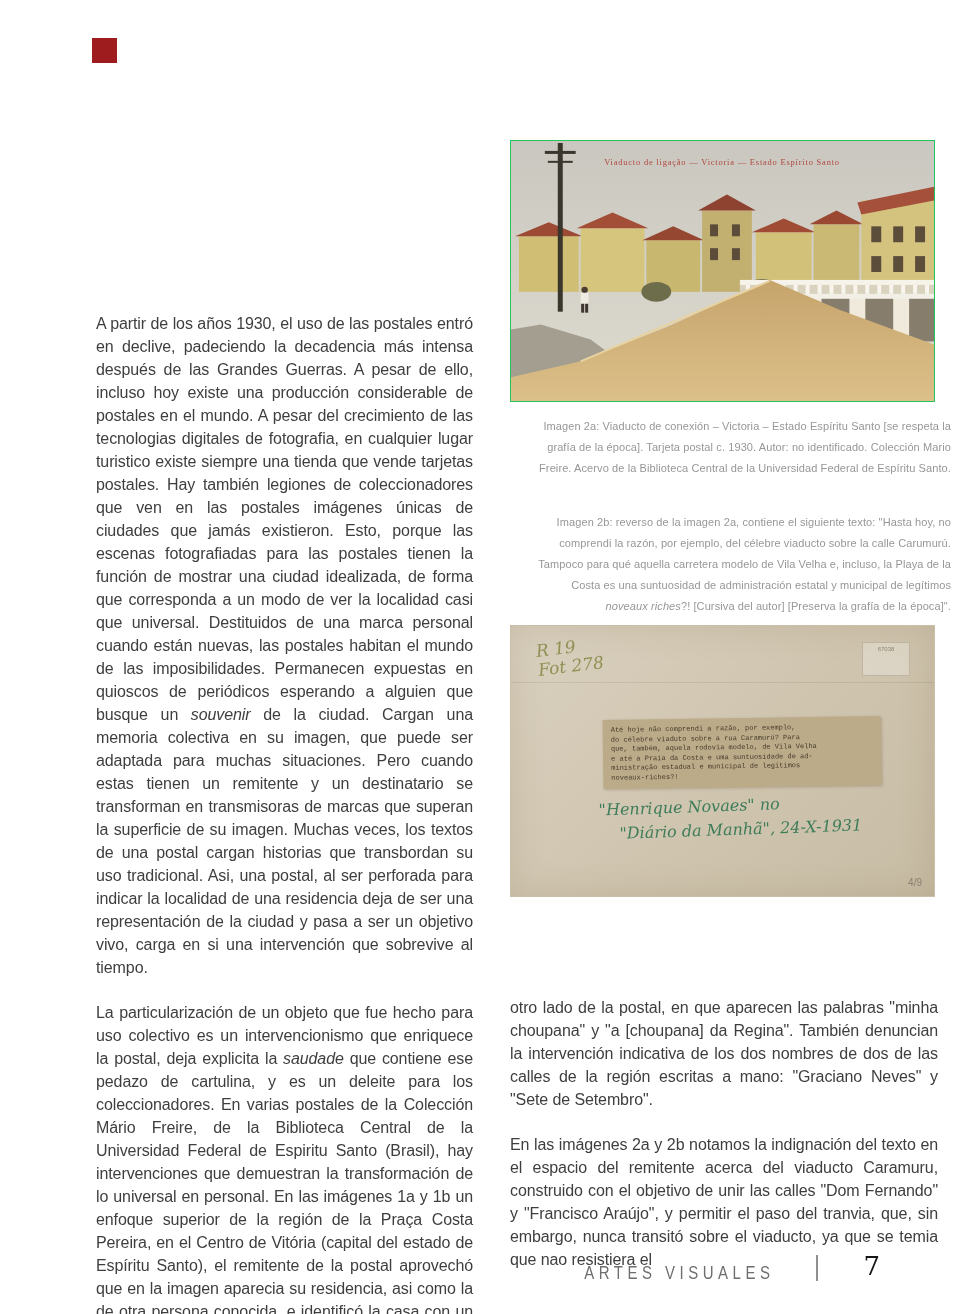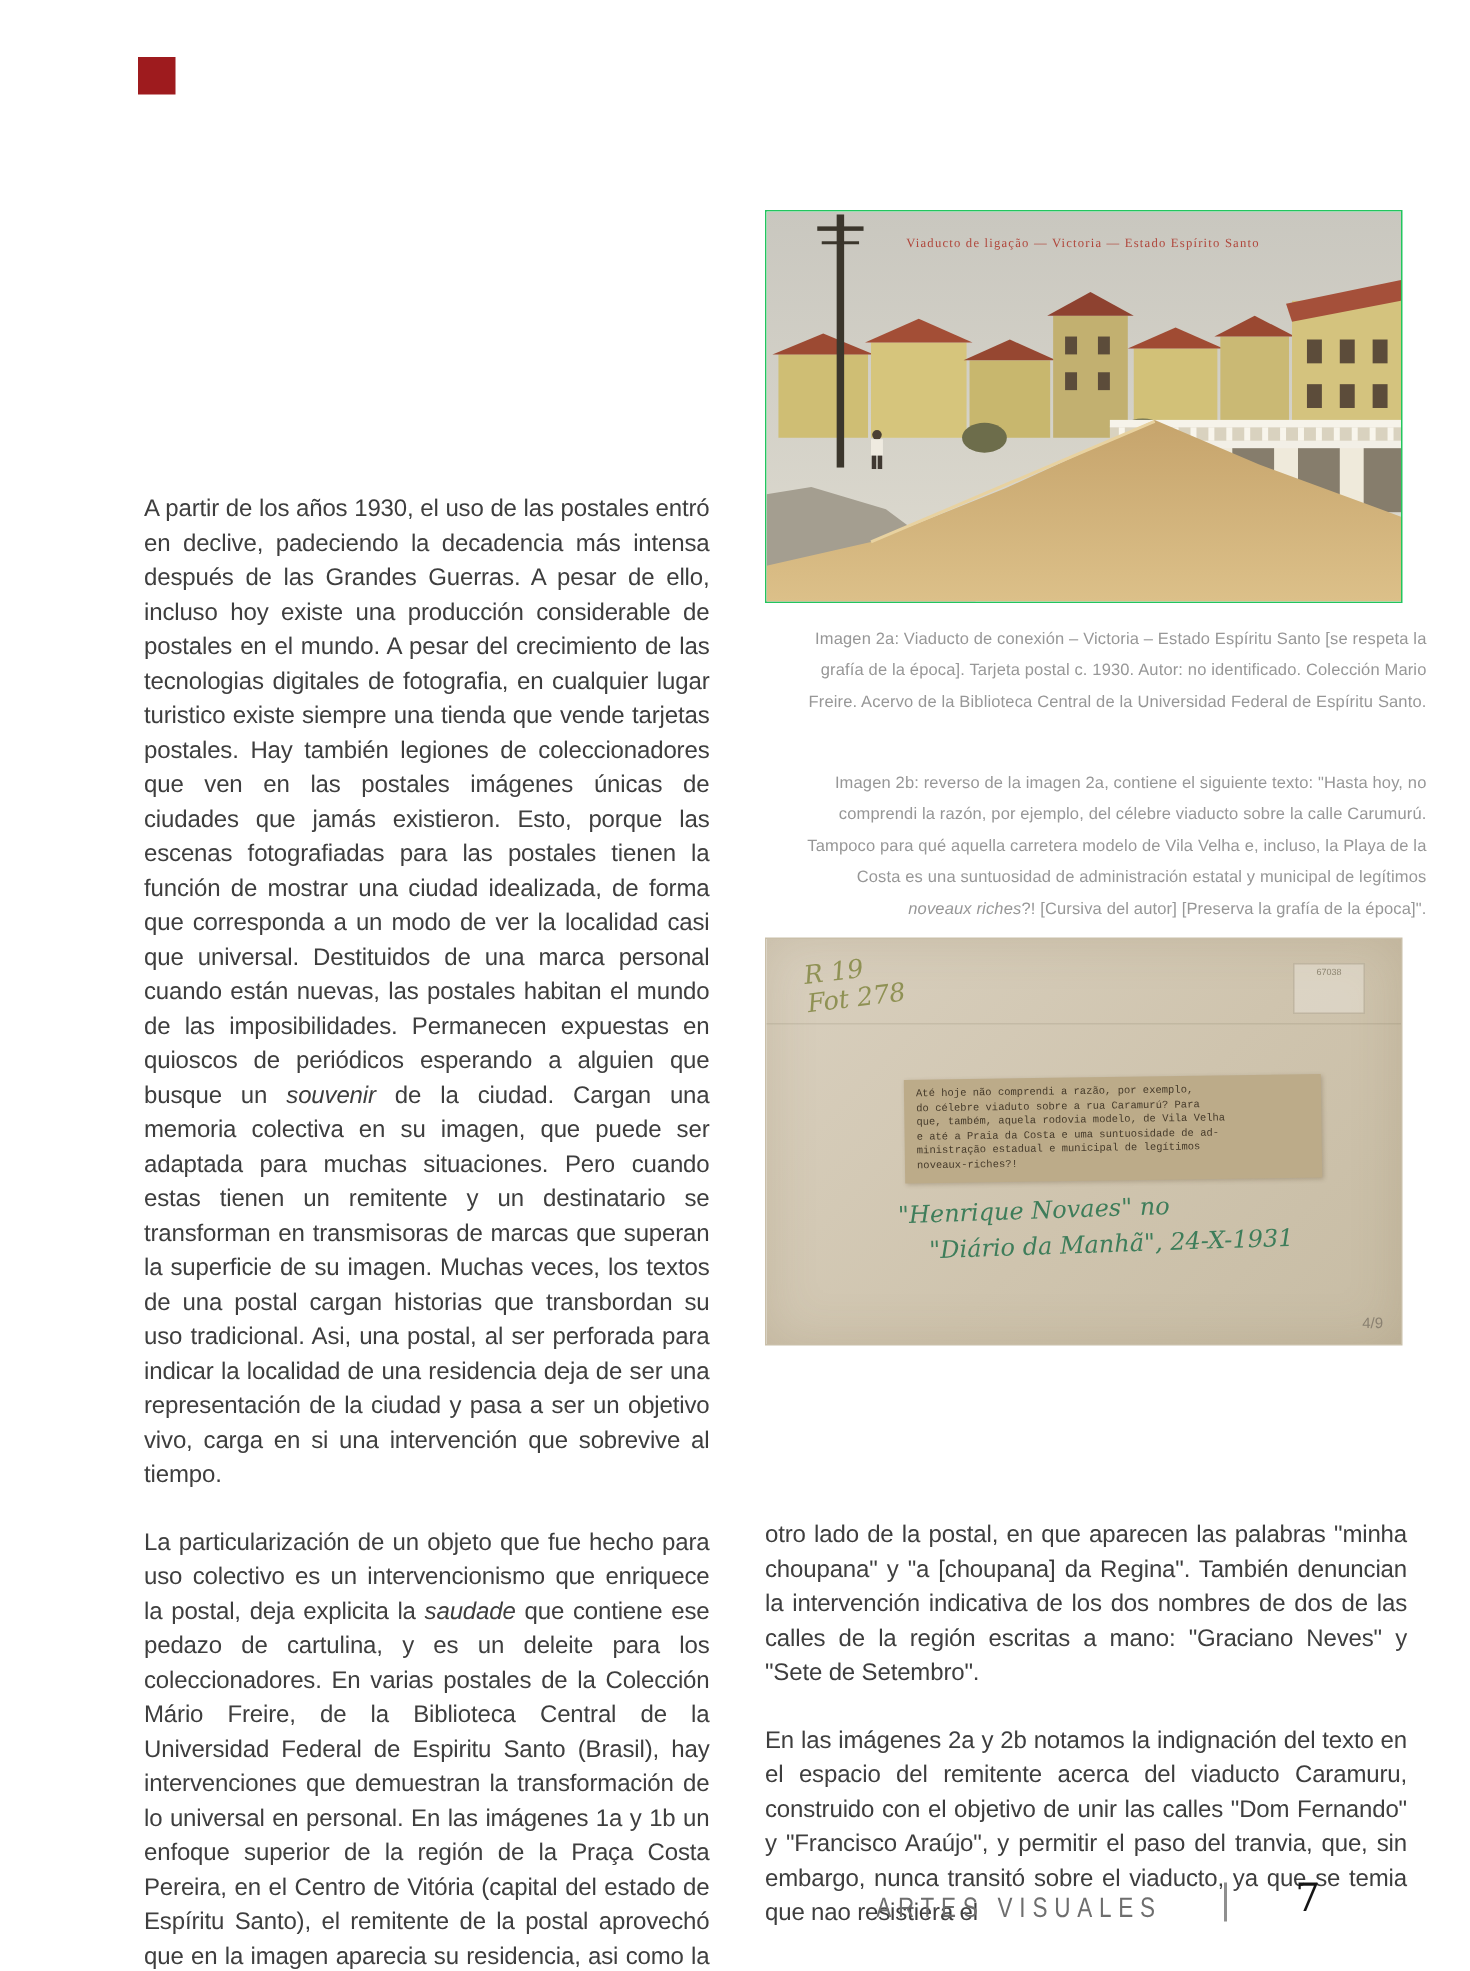--- a/index.html
+++ b/index.html
@@ -1,21 +1,21 @@
 <!DOCTYPE html>
 <html><head>
 <meta charset="utf-8">
 <style>
   html,body{margin:0;padding:0;background:#ffffff;}
   .page{position:relative;width:980px;height:1314px;background:#ffffff;overflow:hidden;
         font-family:"Liberation Sans",sans-serif;}
   .red-square{position:absolute;left:92px;top:38px;width:25px;height:25px;}
   
   .left-col{position:absolute;left:96px;top:312px;width:377px;}
-  .body-par{margin:16px 0 22px 0;font-size:16px;line-height:23px;color:#3e3e3e;
+  .body-par{margin:0 0 22px 0;font-size:16px;line-height:23px;color:#3e3e3e;
             text-align:justify;letter-spacing:-0.1px;}
   .body-par i{font-style:italic;}
   .right-text{position:absolute;left:510px;top:996px;width:428px;}
   
   .postcard-front{position:absolute;left:510px;top:140px;width:425px;height:262px;
                   border:1px solid #22c55e;box-sizing:border-box;}
   .postcard-front svg{display:block;width:100%;height:100%;}
   .figcap{position:absolute;left:526px;width:425px;text-align:right;font-size:11px;
           line-height:21px;color:#979797;letter-spacing:0.1px;}
   .figcap i{text-align:center;}

